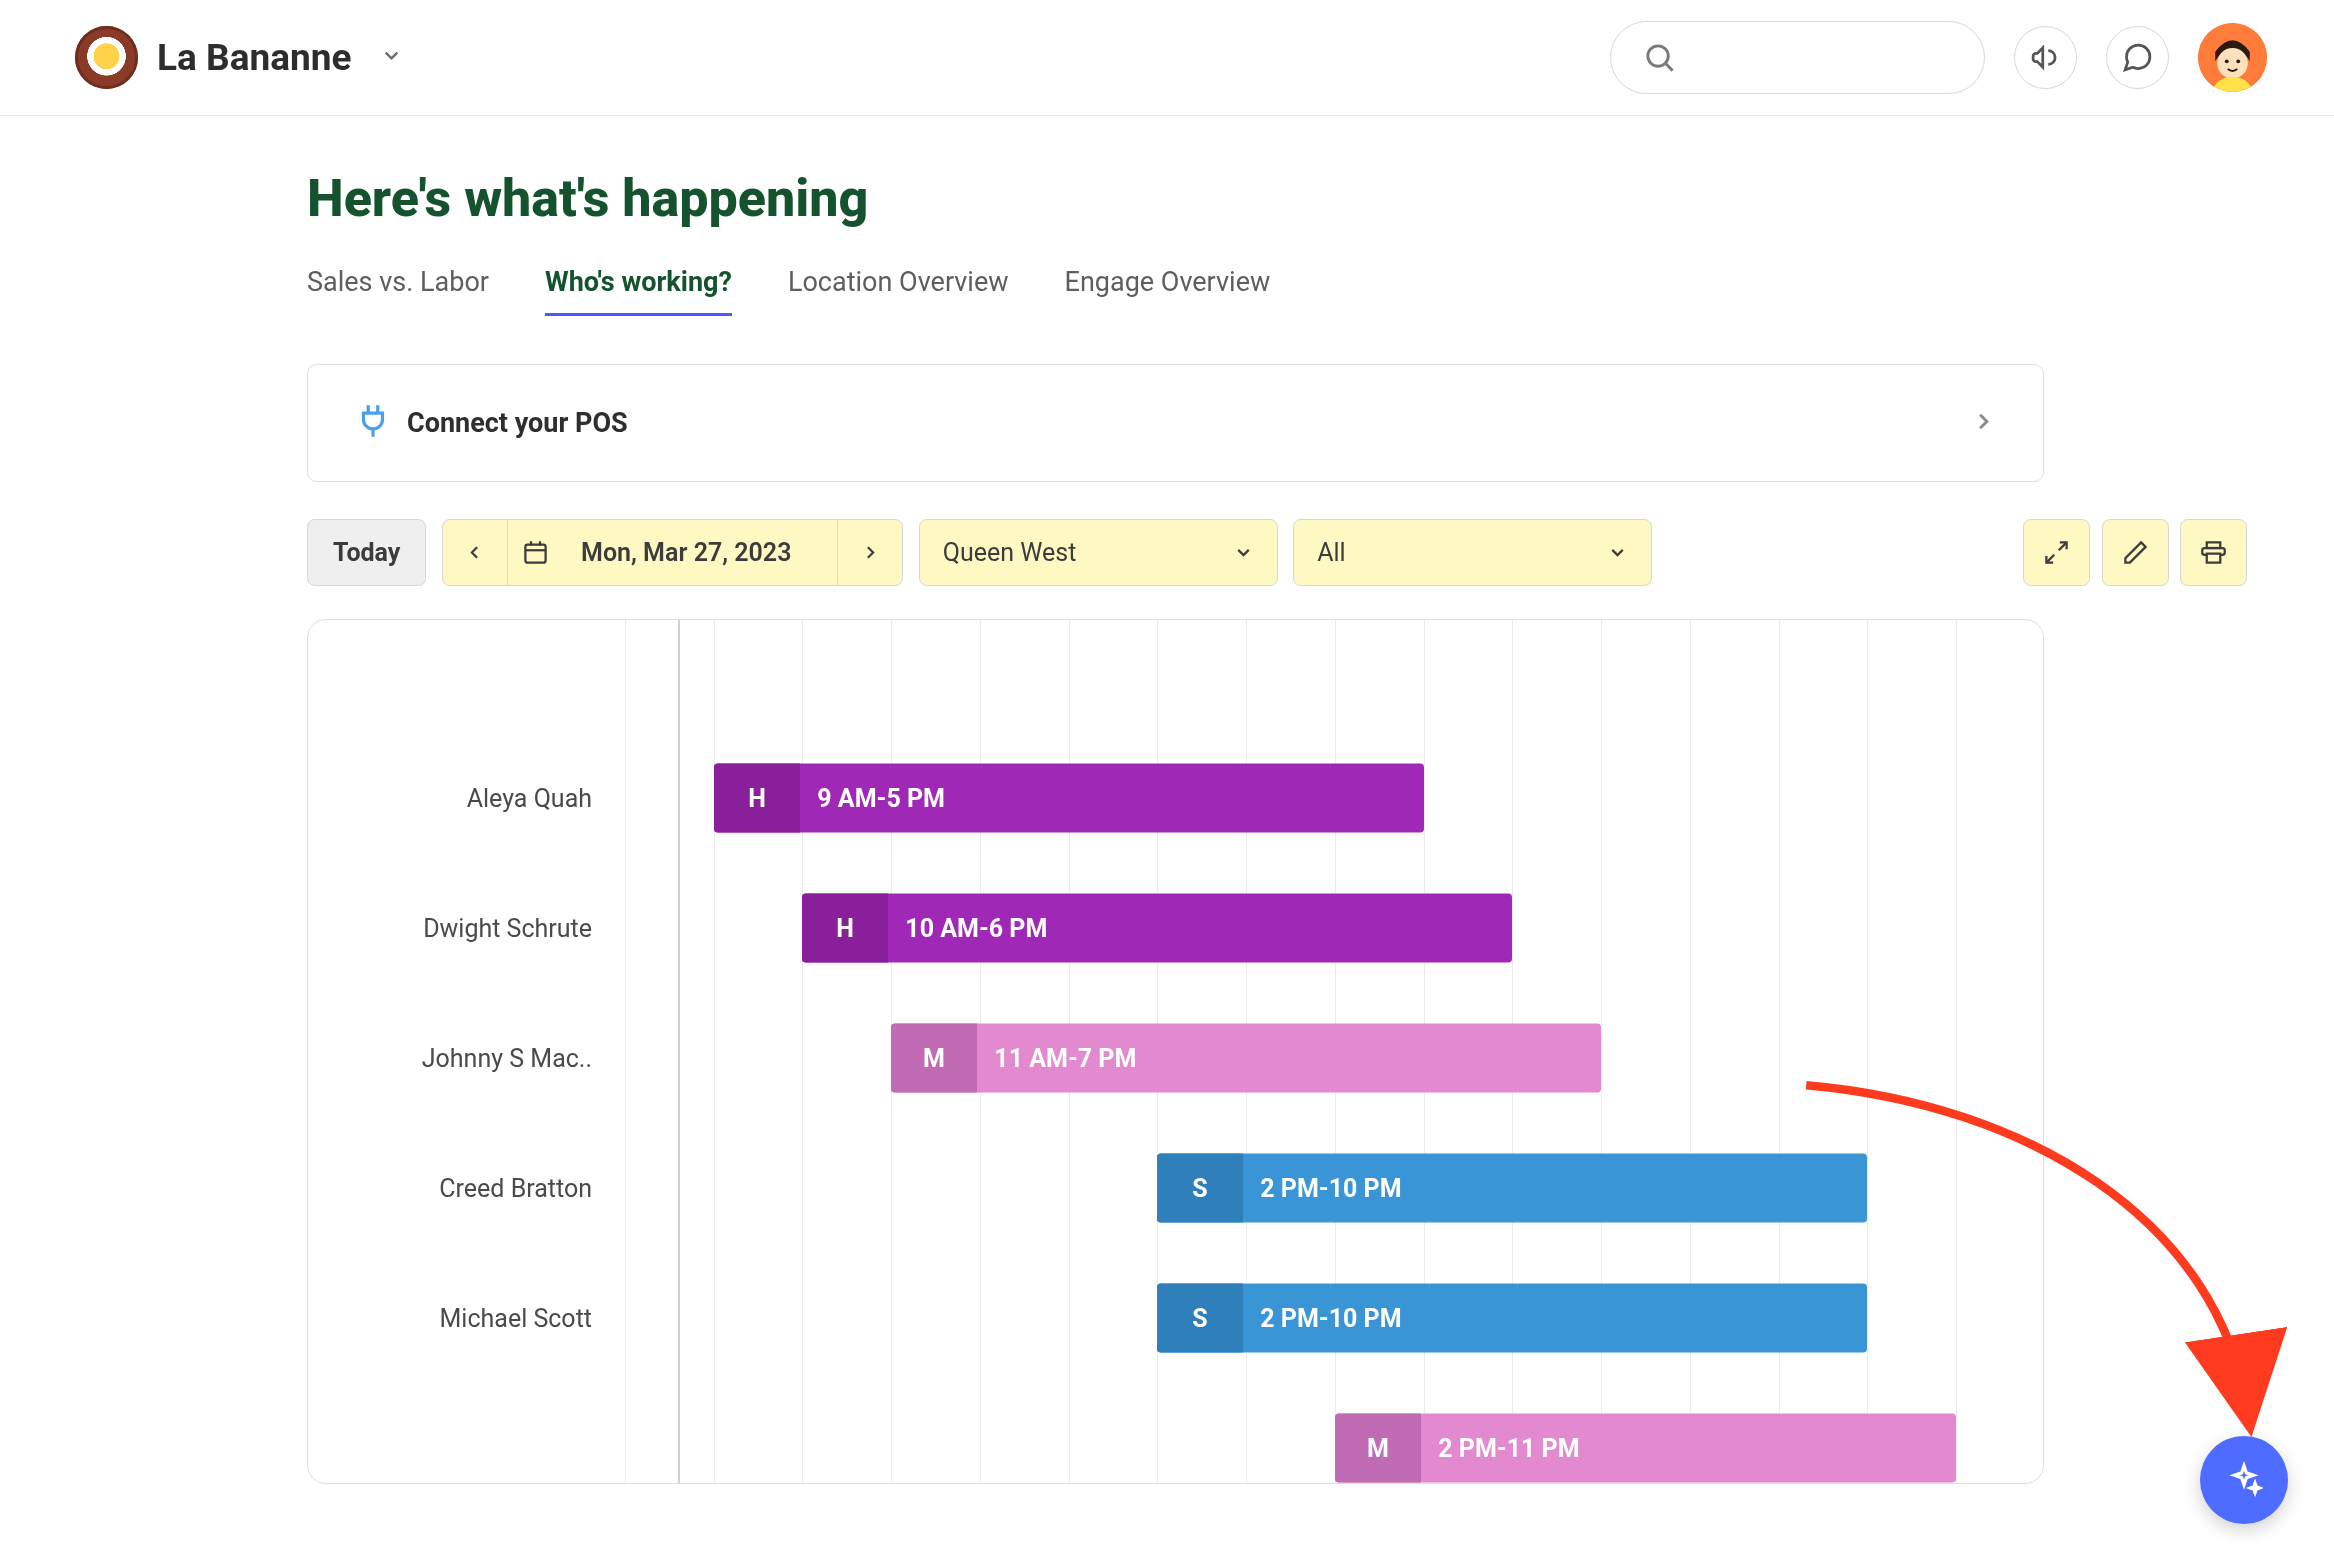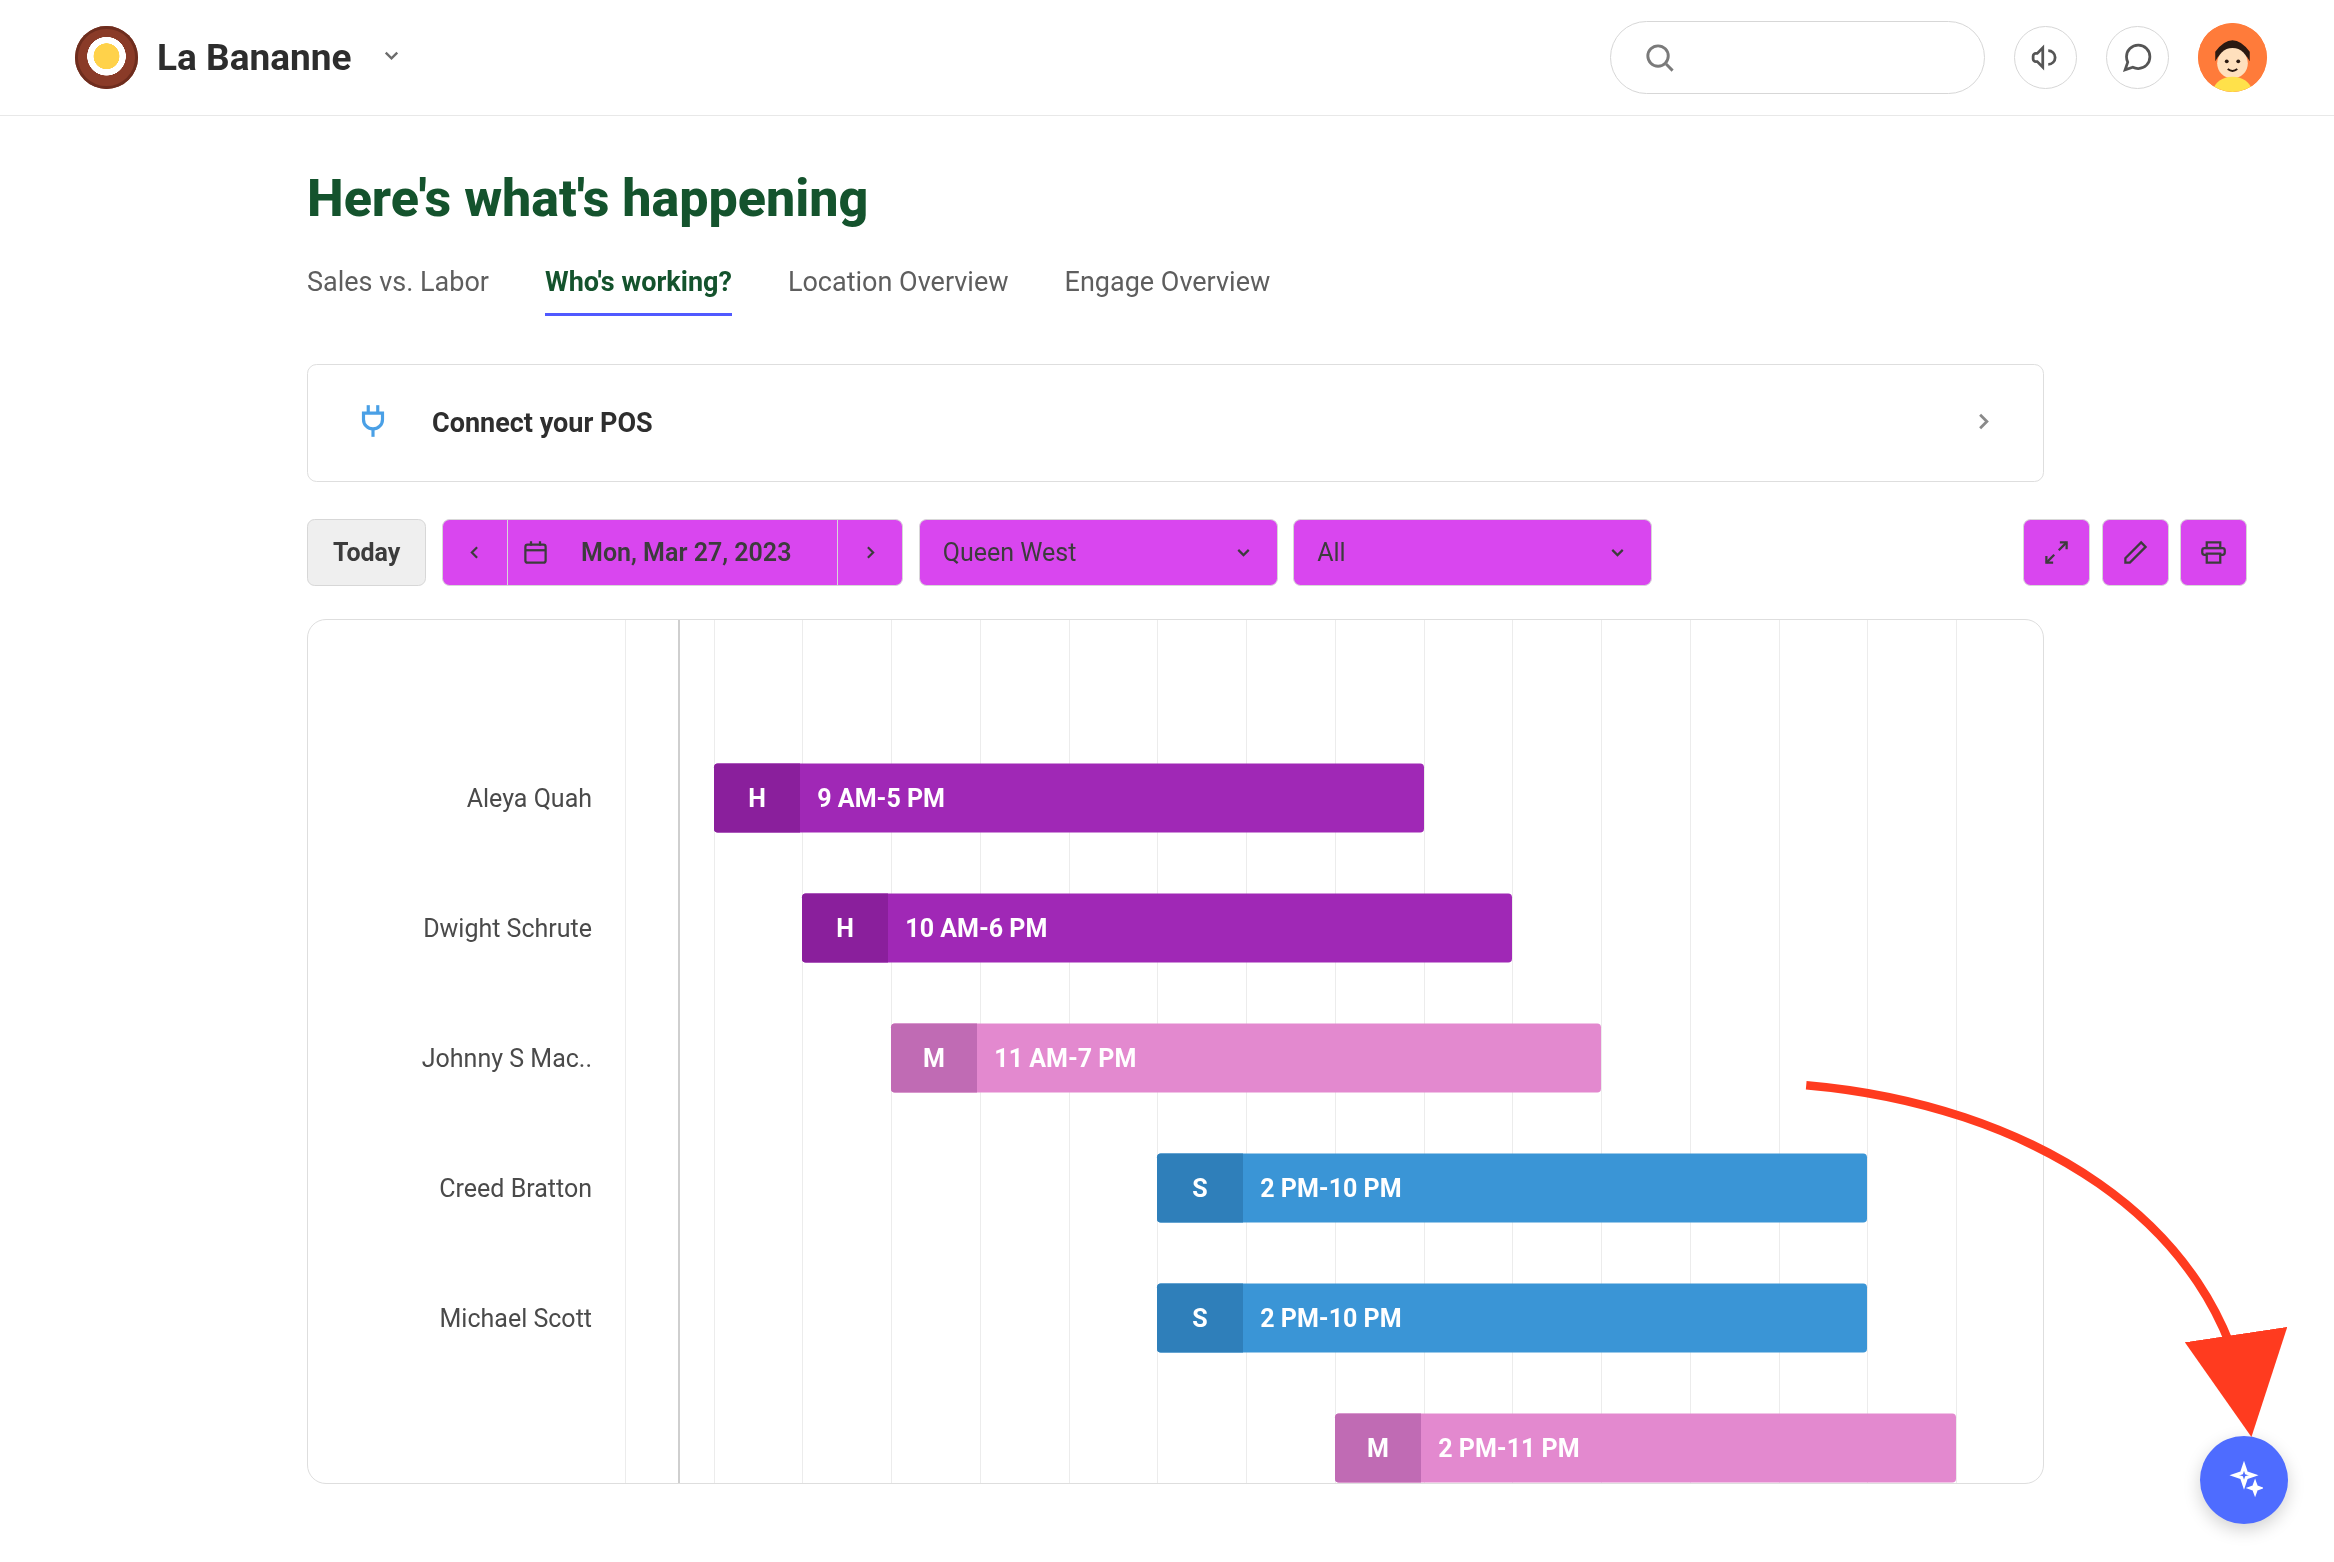--- a/index.html
+++ b/index.html
@@ -90,41 +90,41 @@
   .pos-card {
     width: 1737px;
     border: 1.9px solid #dedede;
     border-radius: 9.6px;
     display: flex;
     align-items: center;
     justify-content: space-between;
     padding: 37px 46px;
     margin-bottom: 37px;
   }
-  .pos-left { display:flex; align-items:center; gap: 40px; }
+  .pos-left { display:flex; align-items:center; gap: 15px; }
   .pos-text { font-size: 27px; font-weight: 700; color: #2e2e2e; }
   .pos-plug { color: #4aa0e6; }
   .pos-caret { color: #8a8a8a; }
 
   .toolbar {
     display: flex;
     align-items: center;
     gap: 15.4px;
     margin-bottom: 33px;
     width: 1940px;
   }
   .btn, .select, .date-group, .square-btn {
     border: 1.9px solid #d7d7d7;
     border-radius: 7.7px;
     height: 67px;
     display: flex;
     align-items: center;
     font-size: 25px;
     color: #3c3c3c;
-    background: #d946ef;
+    background: #fef9c3;
   }
   .btn.today { background:#efefef; font-weight:700; padding:0 25px; }
   .date-group { padding: 0 0; }
   .date-seg { width: 65px; display:flex; align-items:center; justify-content:center; height:100%; }
   .date-seg.border-l { border-left:1.9px solid #d7d7d7; }
   .date-seg.border-r { border-right:1.9px solid #d7d7d7; }
   .date-label { padding: 0 46px 0 17.3px; font-weight:600; }
   .select { width: 359px; justify-content: space-between; padding: 0 23px; }
   .square-btn { width: 67px; justify-content:center; }
   .toolbar-right { margin-left:auto; display:flex; gap:11.5px; }

